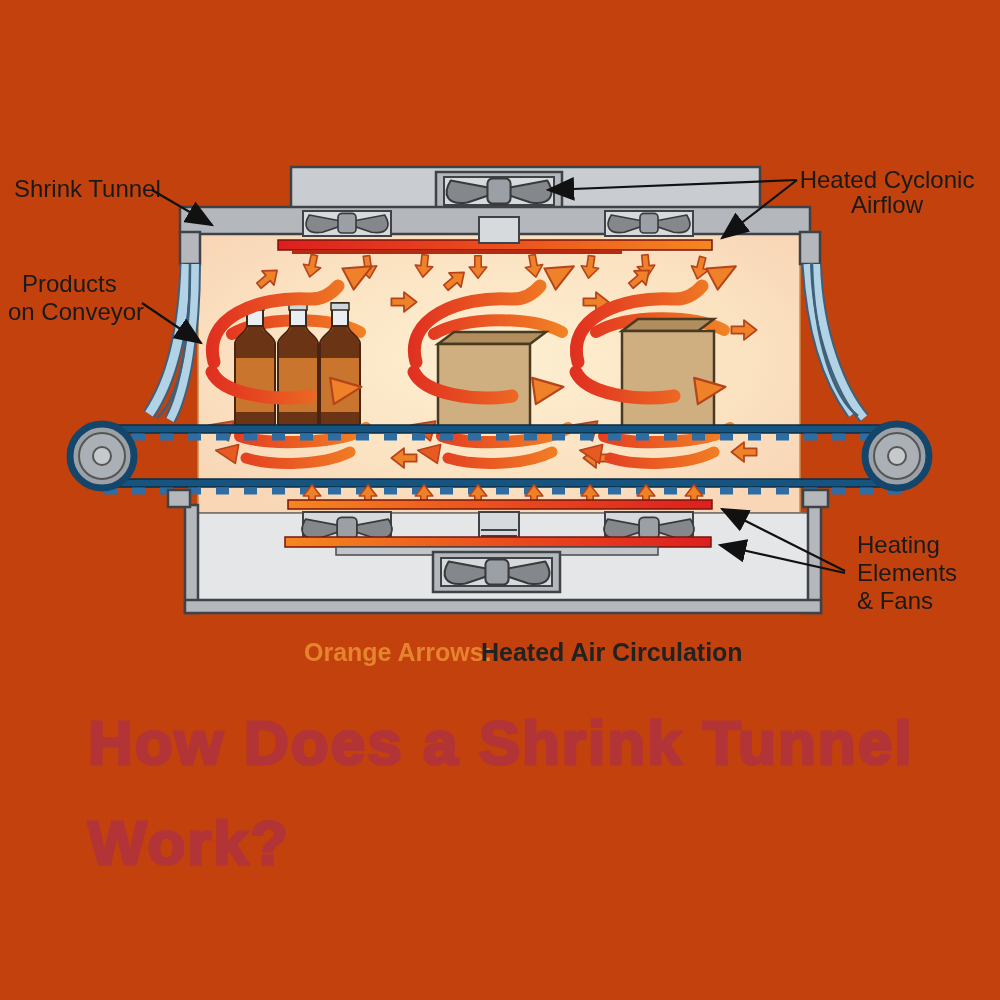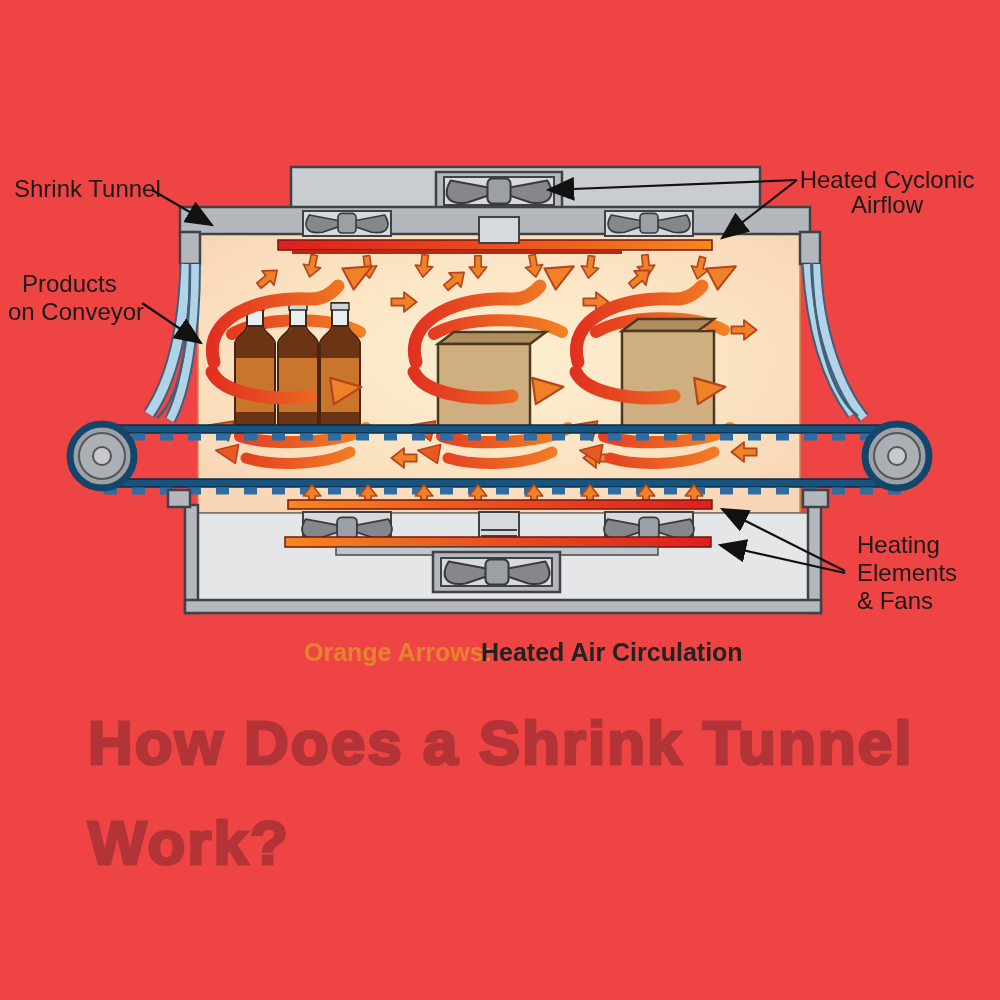--- a/index.html
+++ b/index.html
@@ -1,16 +1,16 @@
 <!DOCTYPE html>
 <html><head>
 <meta charset="utf-8">
 <style>
   html,body{margin:0;padding:0;background:#ffffff;}
-  .stage{position:relative;width:1000px;height:1000px;background:#ef4444;overflow:hidden;
+  .stage{position:relative;width:1000px;height:1000px;background:#c2410c;overflow:hidden;
          font-family:"Liberation Sans", sans-serif;}
   svg{position:absolute;left:0;top:0;}
   text{font-family:"Liberation Sans", sans-serif;}
   .lbl{font-size:24px;fill:#1a1a1a;}
   .cap{font-size:25px;font-weight:bold;}
   .ttl{font-size:62px;font-weight:bold;letter-spacing:2px;paint-order:stroke;stroke-width:3px;}
   .mach{fill:#b4b8bd;stroke:#3f4347;stroke-width:2.5;}
   .machL{fill:#c9ccd0;stroke:#3f4347;stroke-width:2.5;}
   .machI{fill:#d7dadd;stroke:#3f4347;stroke-width:2;}
   .blade{fill:#84888c;stroke:#3a3a3a;stroke-width:2;stroke-linejoin:round;}

